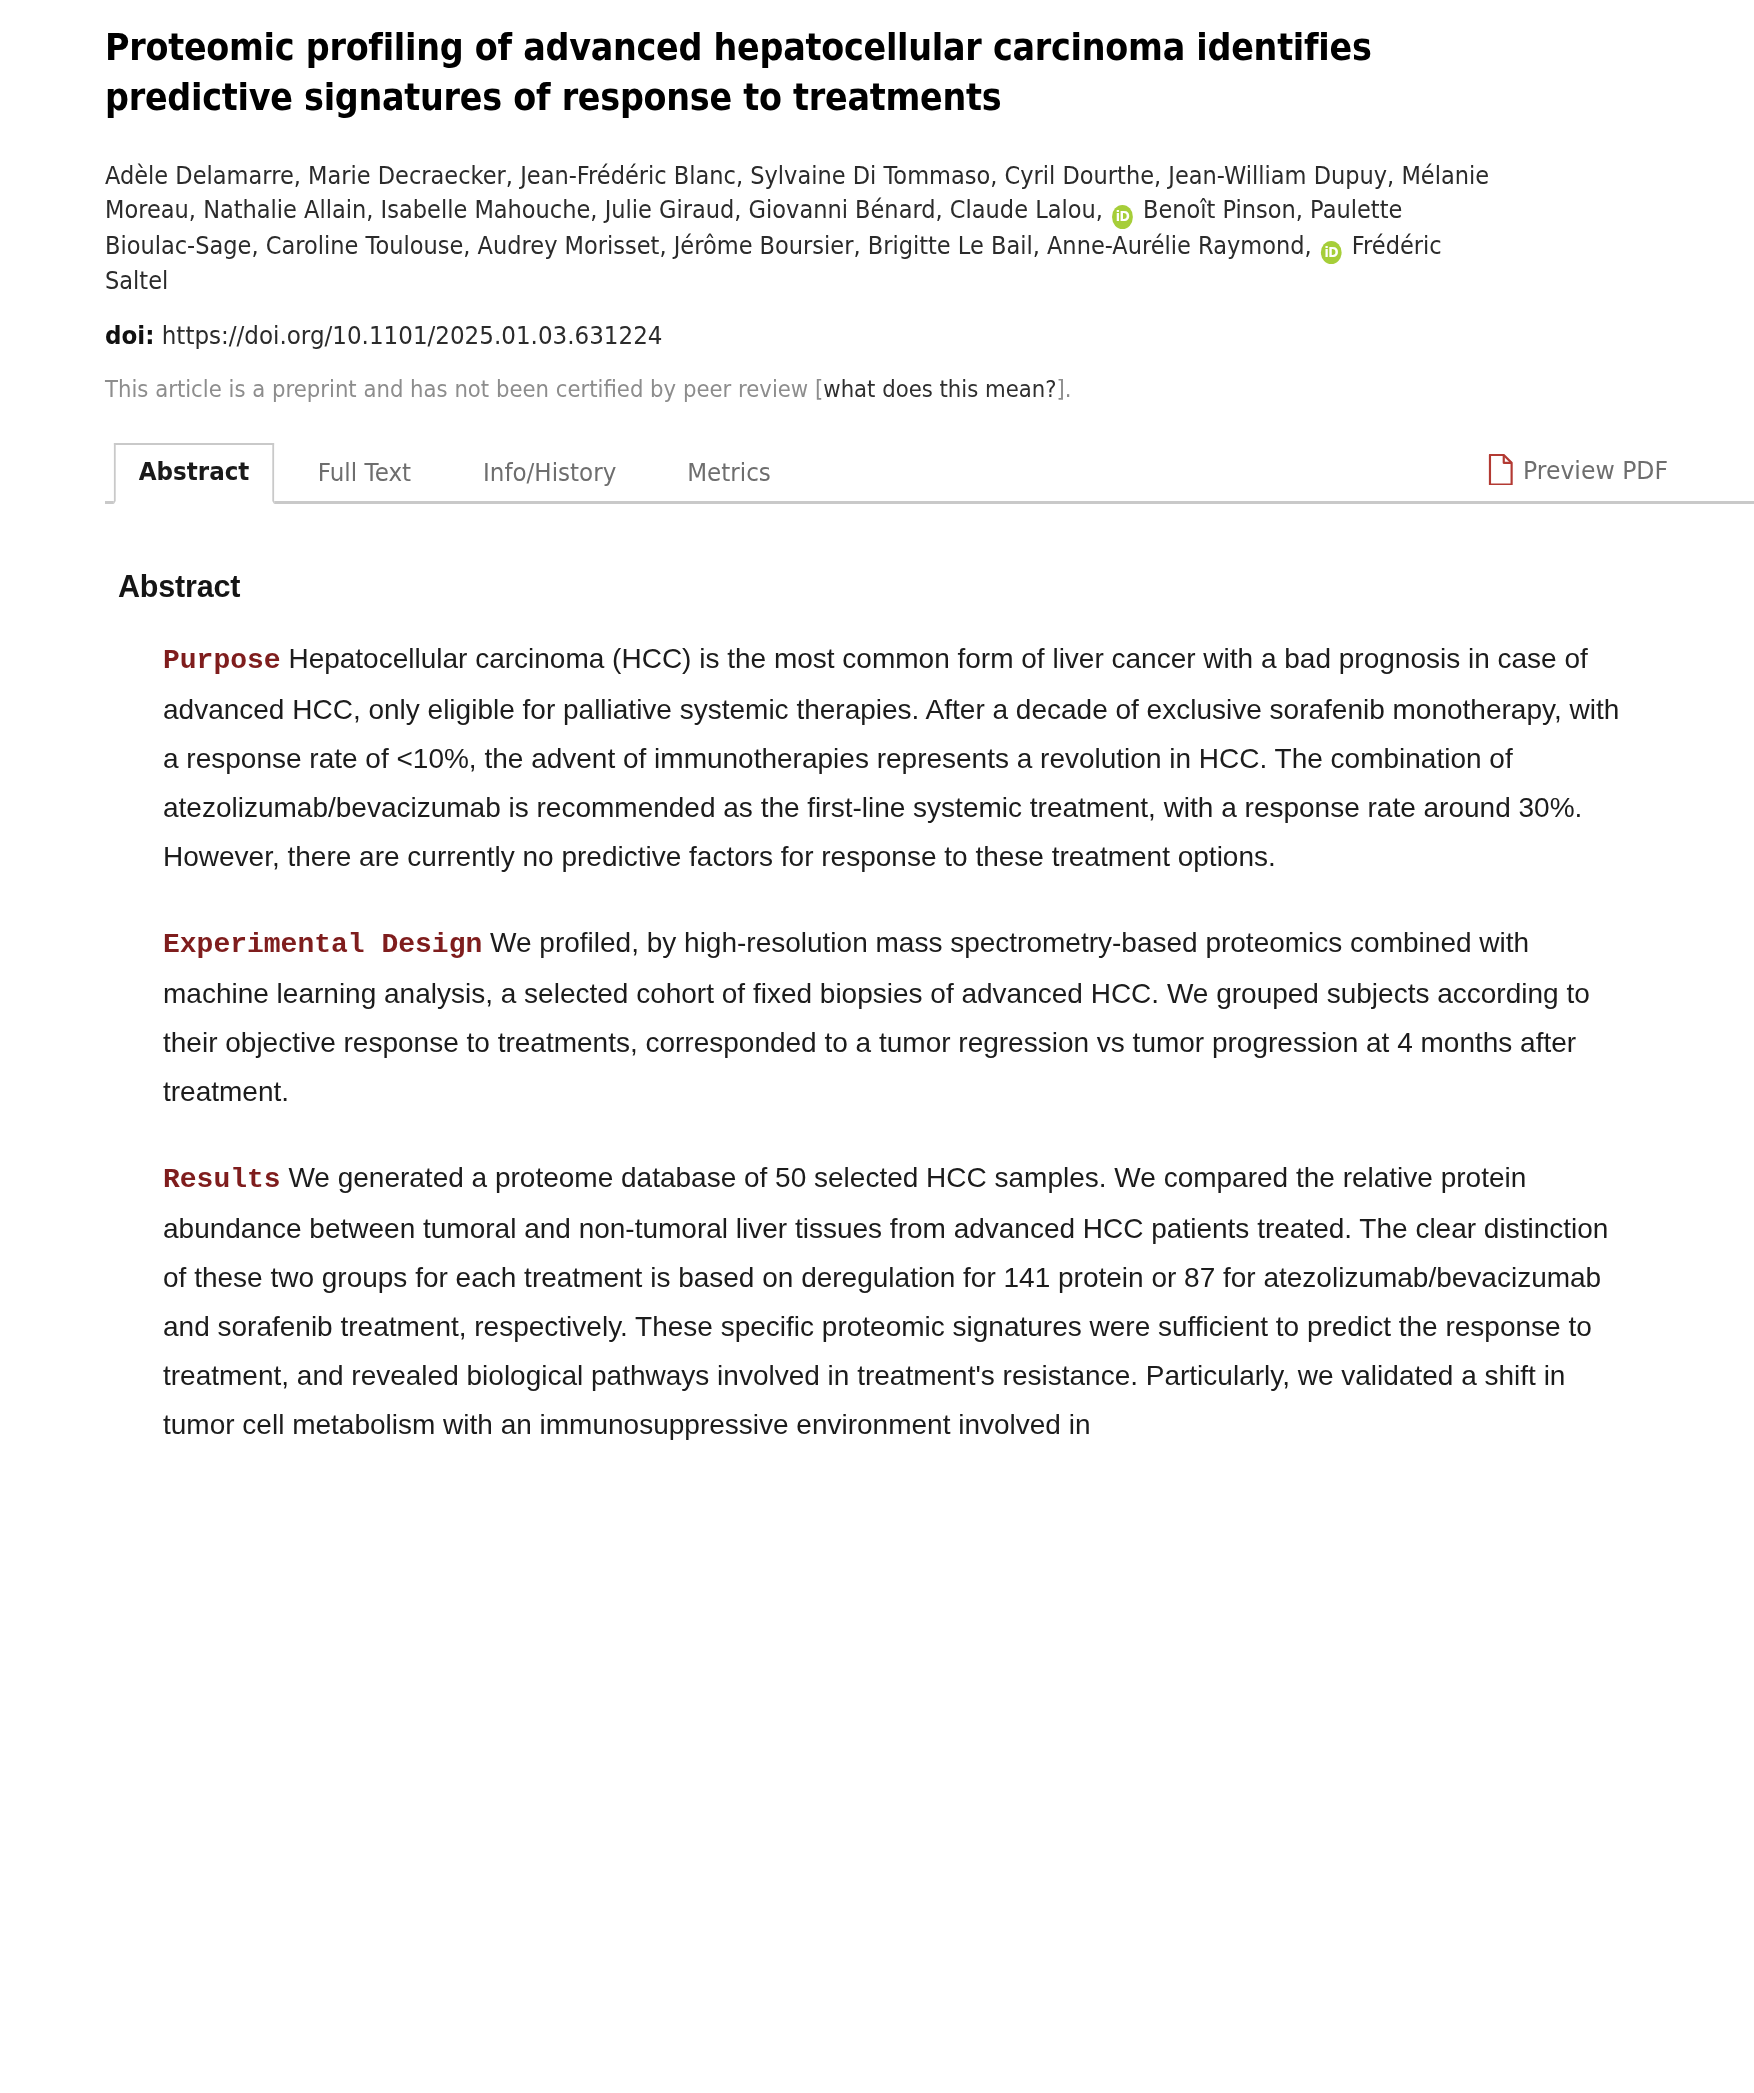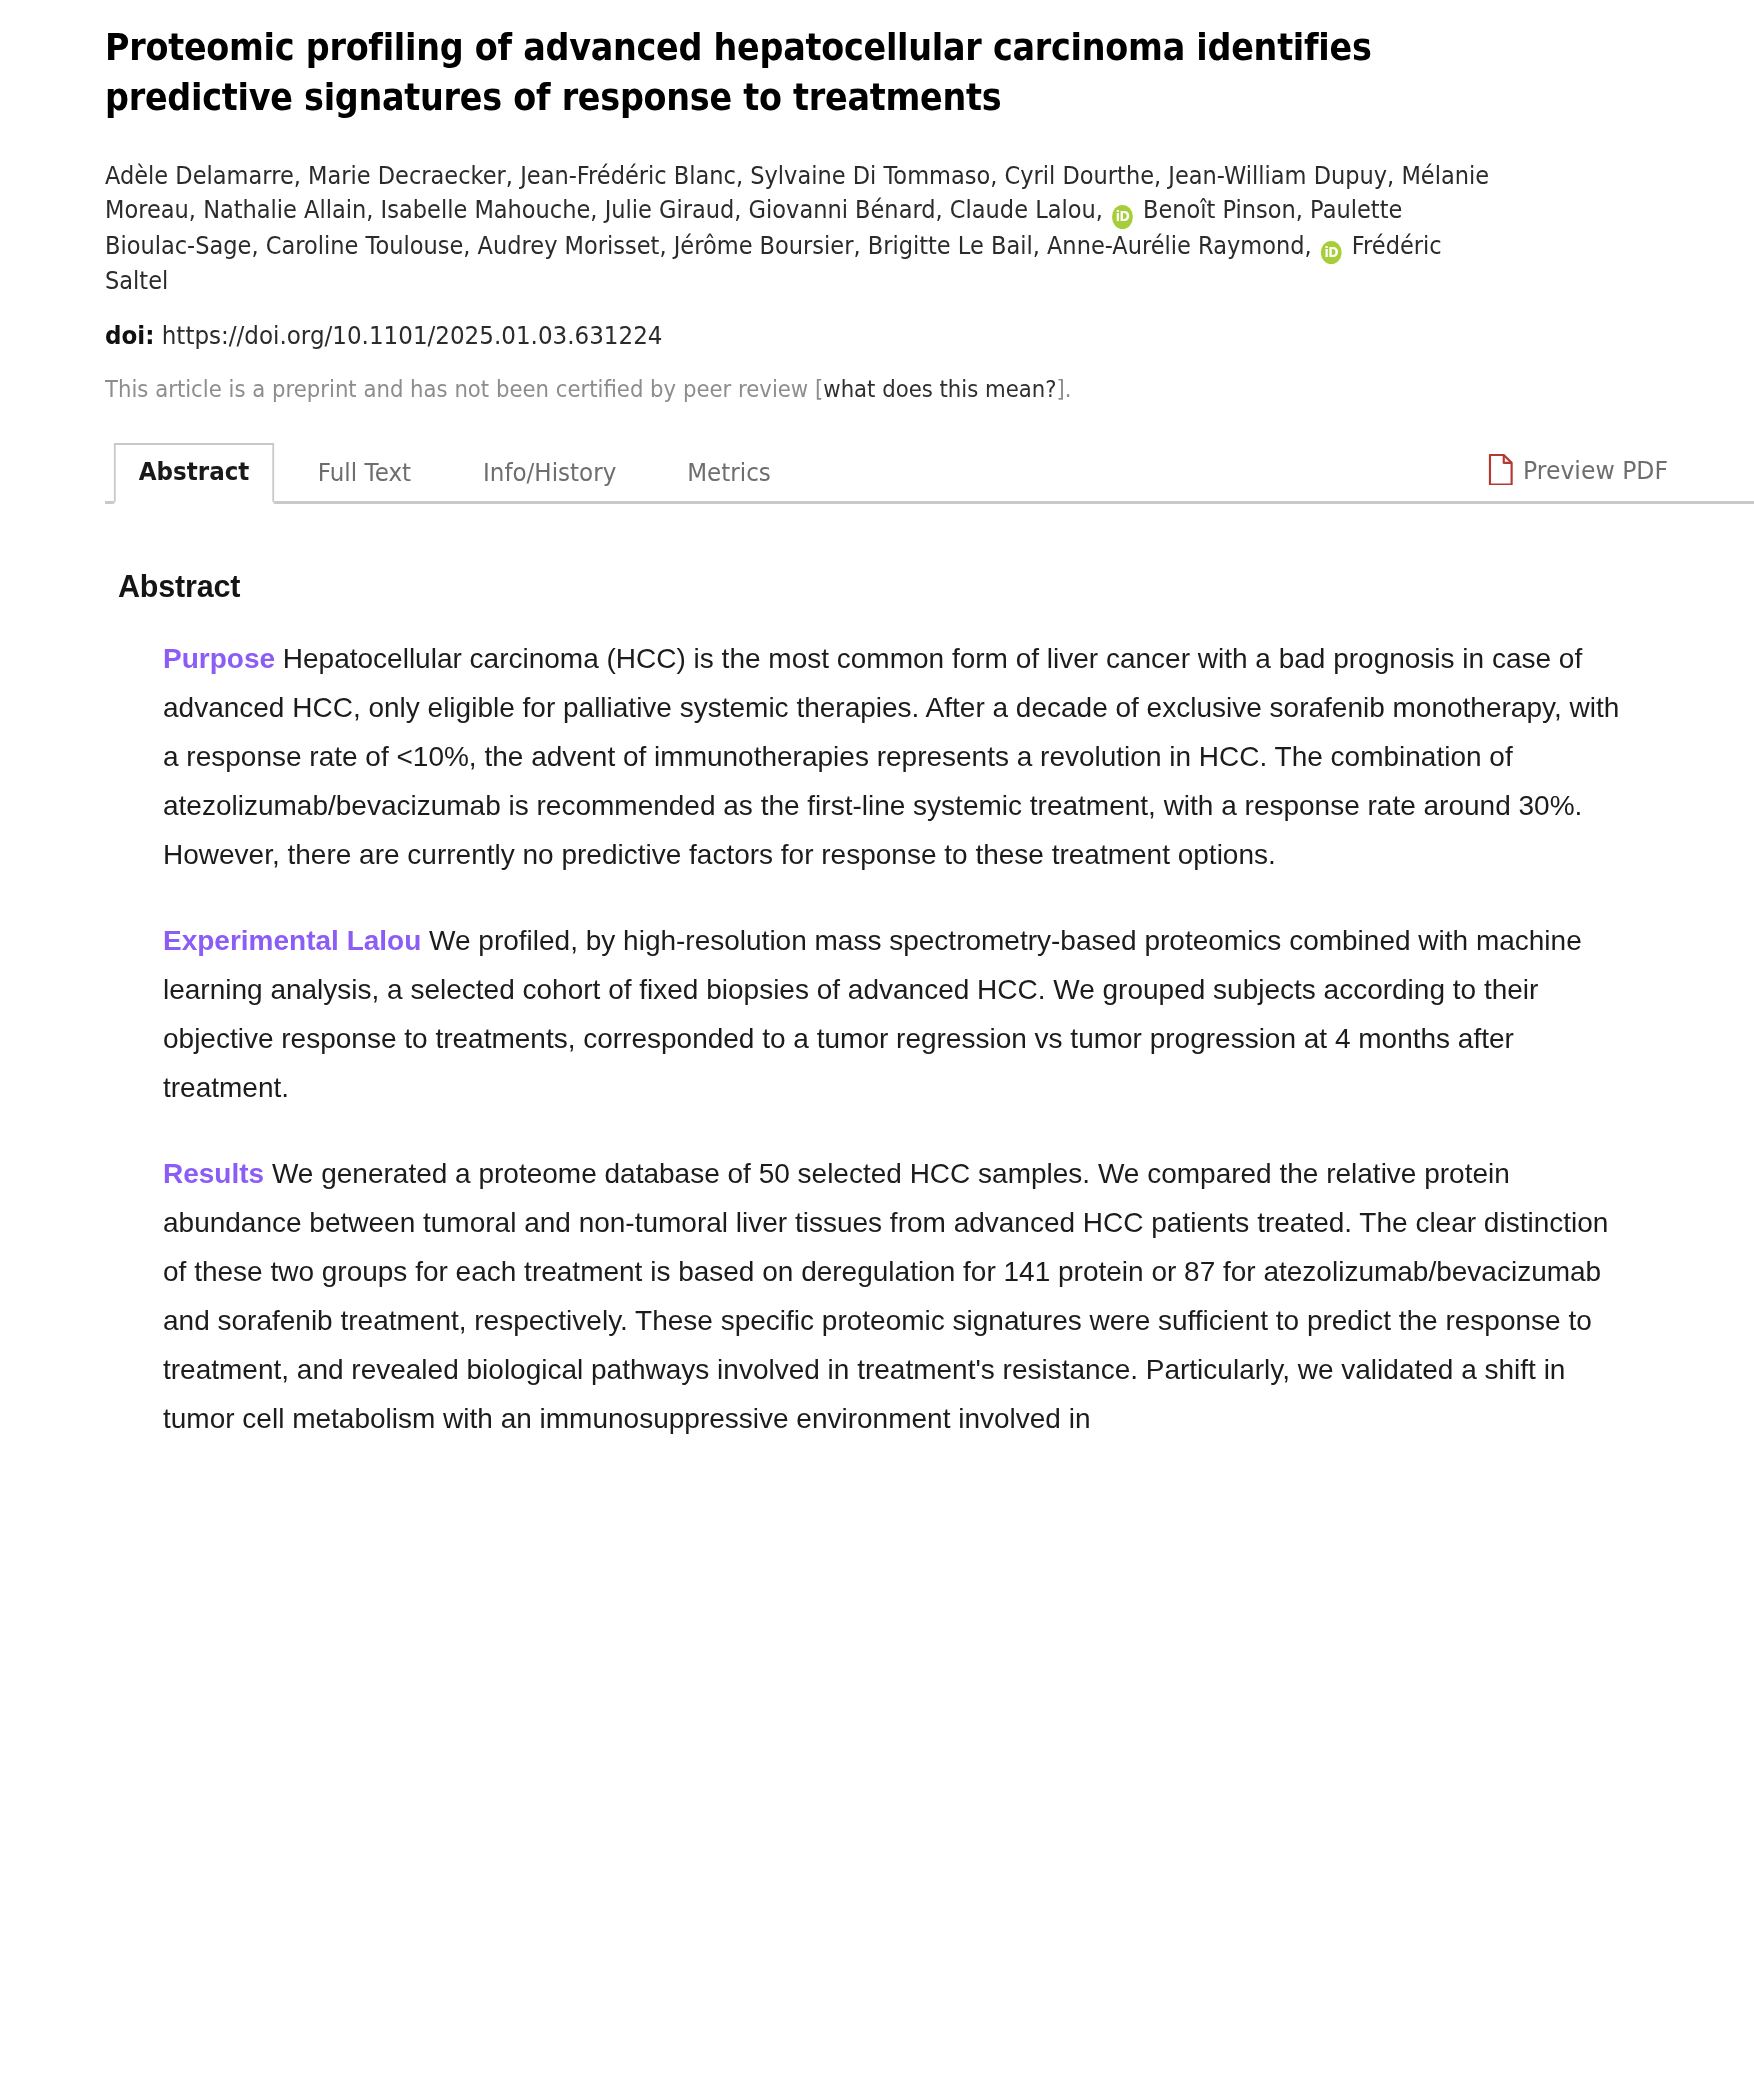--- a/index.html
+++ b/index.html
@@ -170,21 +170,22 @@
   .abstract-body p {
     font-family: "Liberation Sans", sans-serif;
     font-size: 28px;
     line-height: 49px;
     color: #1c1c1c;
     margin: 0 0 37px 0;
     text-align: left;
   }
   .abstract-body p .lead {
     font-weight: bold;
-    color: #8b5cf6;
+    color: #7f1d1d;
+    font-family: Liberation Mono, monospace;
   }
 </style>
 </head>
 <body>
 
 <div class="page">
 
   <div class="header">
 
     <h1 class="article-title">Proteomic profiling of advanced hepatocellular carcinoma identifies predictive signatures of response to treatments</h1>
@@ -246,21 +247,21 @@
 
     <h2 class="abstract-heading">Abstract</h2>
 
     <div class="abstract-body">
 
       <p>
         <span class="lead">Purpose</span><span> Hepatocellular carcinoma (HCC) is the most common form of liver cancer with a bad prognosis in case of advanced HCC, only eligible for palliative systemic therapies. After a decade of exclusive sorafenib monotherapy, with a response rate of &lt;10%, the advent of immunotherapies represents a revolution in HCC. The combination of atezolizumab/bevacizumab is recommended as the first-line systemic treatment, with a response rate around 30%. However, there are currently no predictive factors for response to these treatment options.</span>
       </p>
 
       <p>
-        <span class="lead">Experimental Lalou</span><span> We profiled, by high-resolution mass spectrometry-based proteomics combined with machine learning analysis, a selected cohort of fixed biopsies of advanced HCC. We grouped subjects according to their objective response to treatments, corresponded to a tumor regression vs tumor progression at 4 months after treatment.</span>
+        <span class="lead">Experimental Design</span><span> We profiled, by high-resolution mass spectrometry-based proteomics combined with machine learning analysis, a selected cohort of fixed biopsies of advanced HCC. We grouped subjects according to their objective response to treatments, corresponded to a tumor regression vs tumor progression at 4 months after treatment.</span>
       </p>
 
       <p>
         <span class="lead">Results</span><span> We generated a proteome database of 50 selected HCC samples. We compared the relative protein abundance between tumoral and non-tumoral liver tissues from advanced HCC patients treated. The clear distinction of these two groups for each treatment is based on deregulation for 141 protein or 87 for atezolizumab/bevacizumab and sorafenib treatment, respectively. These specific proteomic signatures were sufficient to predict the response to treatment, and revealed biological pathways involved in treatment's resistance. Particularly, we validated a shift in tumor cell metabolism with an immunosuppressive environment involved in</span>
       </p>
 
     </div>
   </div>
 
 </div>

